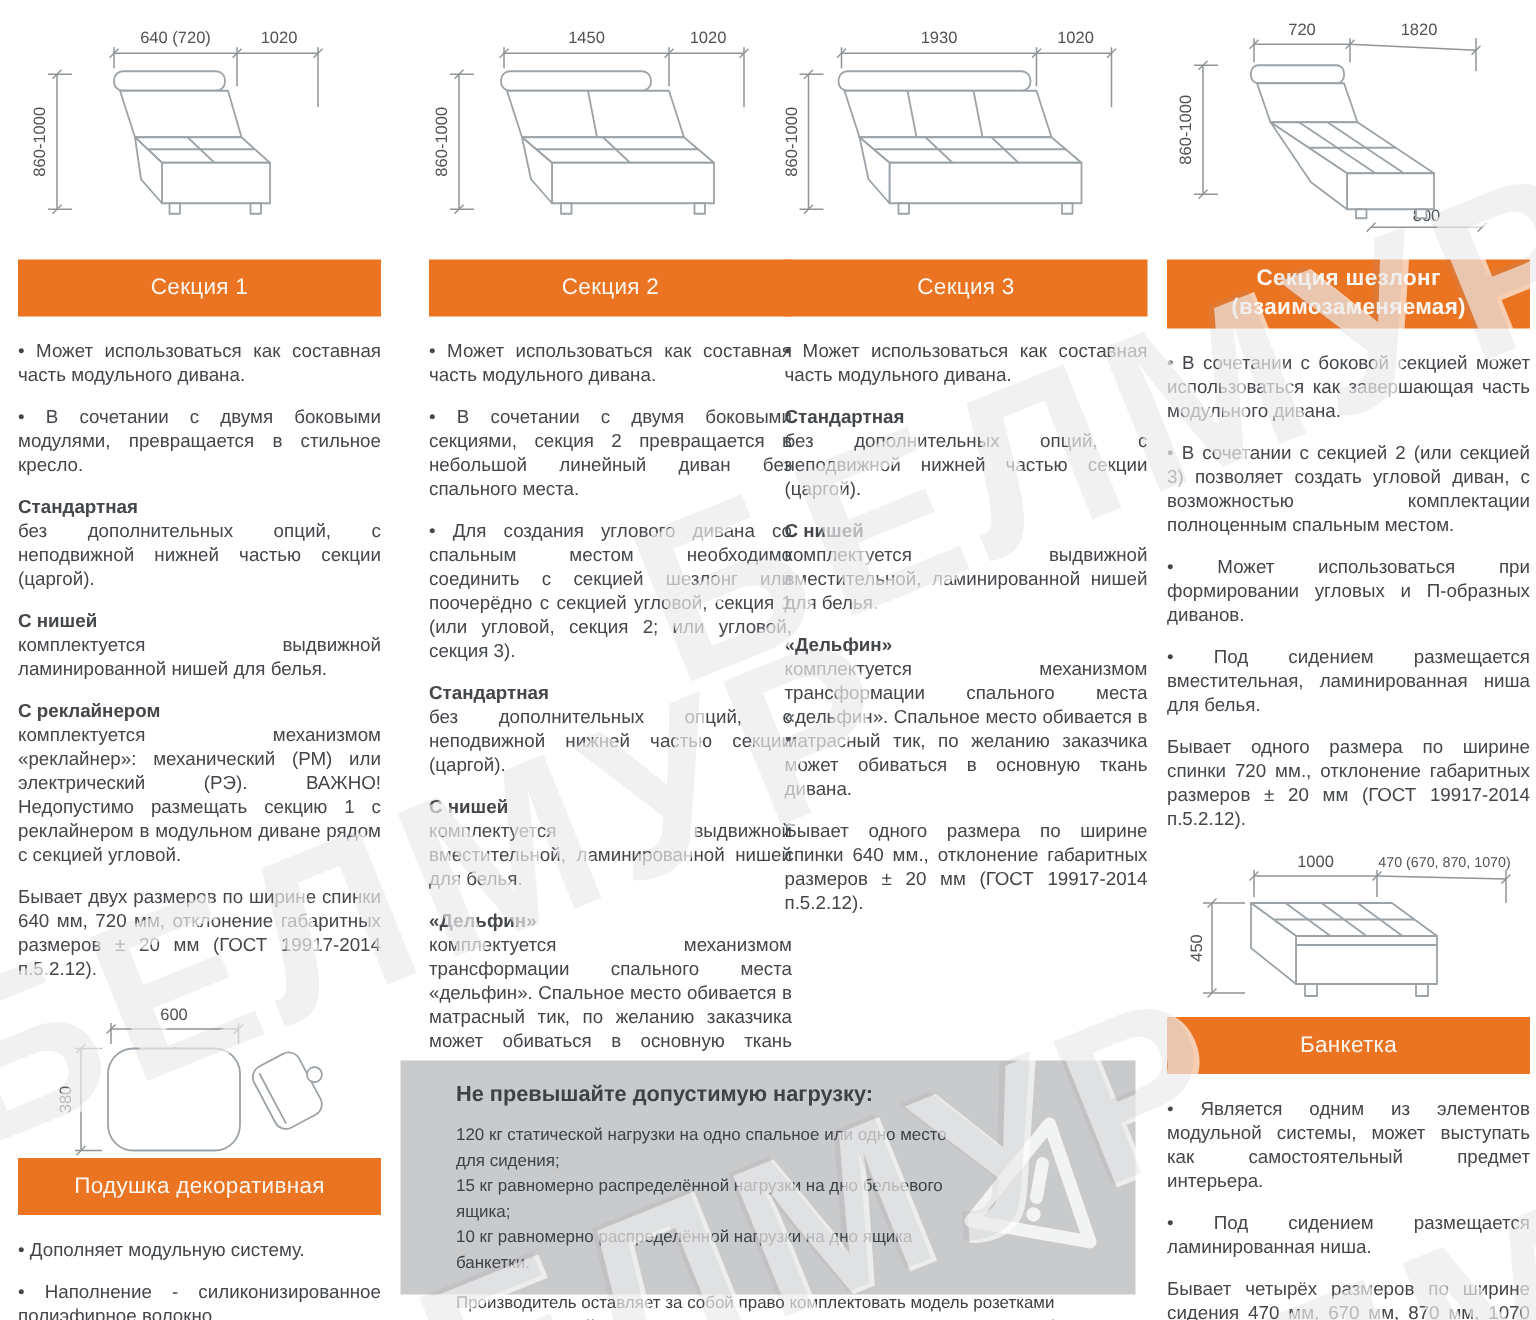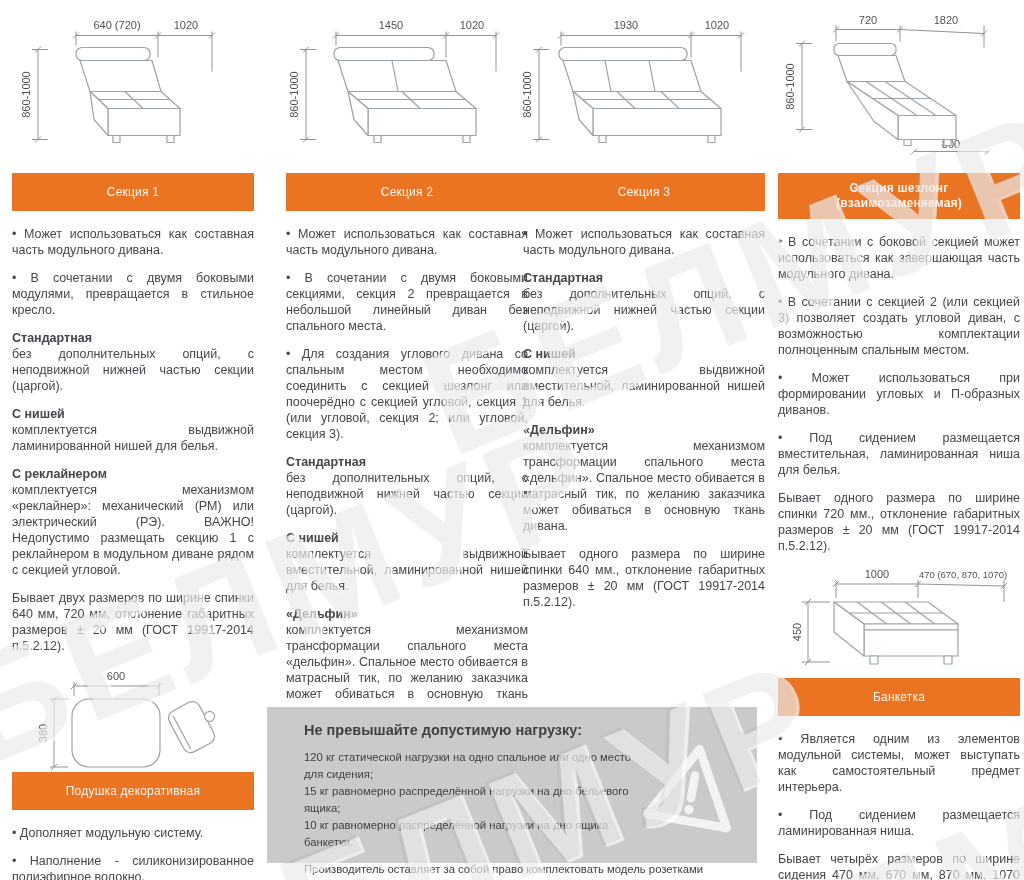--- a/index.html
+++ b/index.html
@@ -19,21 +19,21 @@
   .dim line{stroke:#8f9497;stroke-width:1;fill:none;}
   .dim text{fill:#4f5356;font-size:11px;font-family:"Liberation Sans","DejaVu Sans",sans-serif;}
   .dim text.small{font-size:9.5px;}
   .body-ln *{stroke:#9ca3a8;stroke-width:1.2;fill:#ffffff;stroke-linejoin:round;}
   .body-ln line{fill:none;}
 
   .hdr{
     background:#EB7423;color:#fdf6ef;
     min-height:38px;display:flex;flex-direction:column;
     align-items:center;justify-content:center;
-    font-size:12px;letter-spacing:.2px;text-align:left;line-height:1.25;
+    font-size:15px;letter-spacing:.2px;text-align:left;line-height:1.25;
   }
   .col-text{margin-top:15px;font-size:12.5px;line-height:1.28;text-align:justify;}
   .col-text p{margin:0;}
   .col-text .bl{margin-top:12px;}
   .col-text .bl::before{content:"\2022\00a0";}
   .col-text .h{margin-top:12px;font-weight:bold;text-align:left;}
   .col-text .sp{margin-top:12px;}
   .col-text > p:first-child{margin-top:0;}
 
   .graybox{

